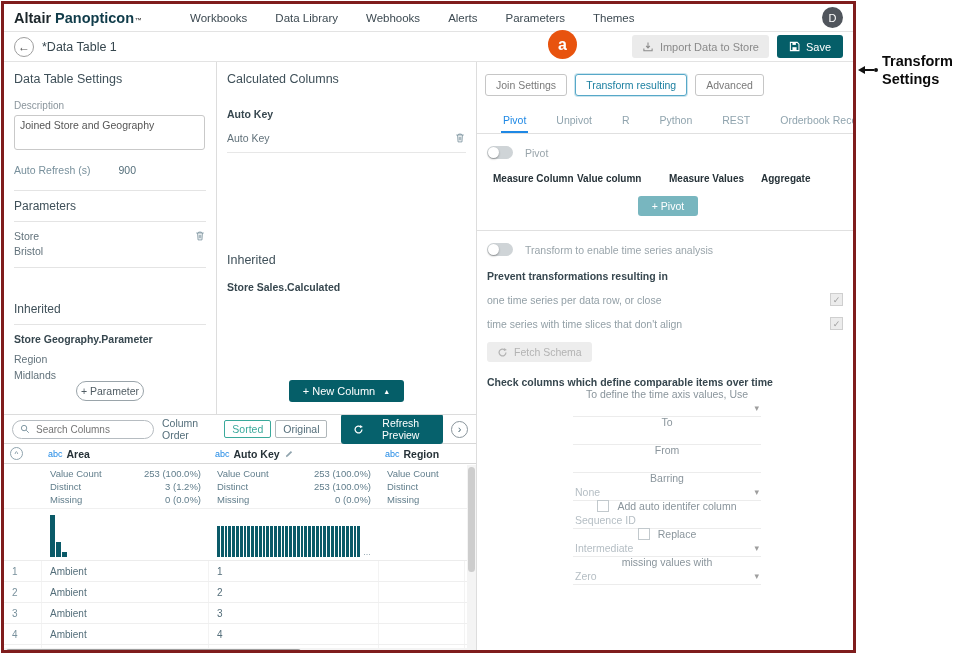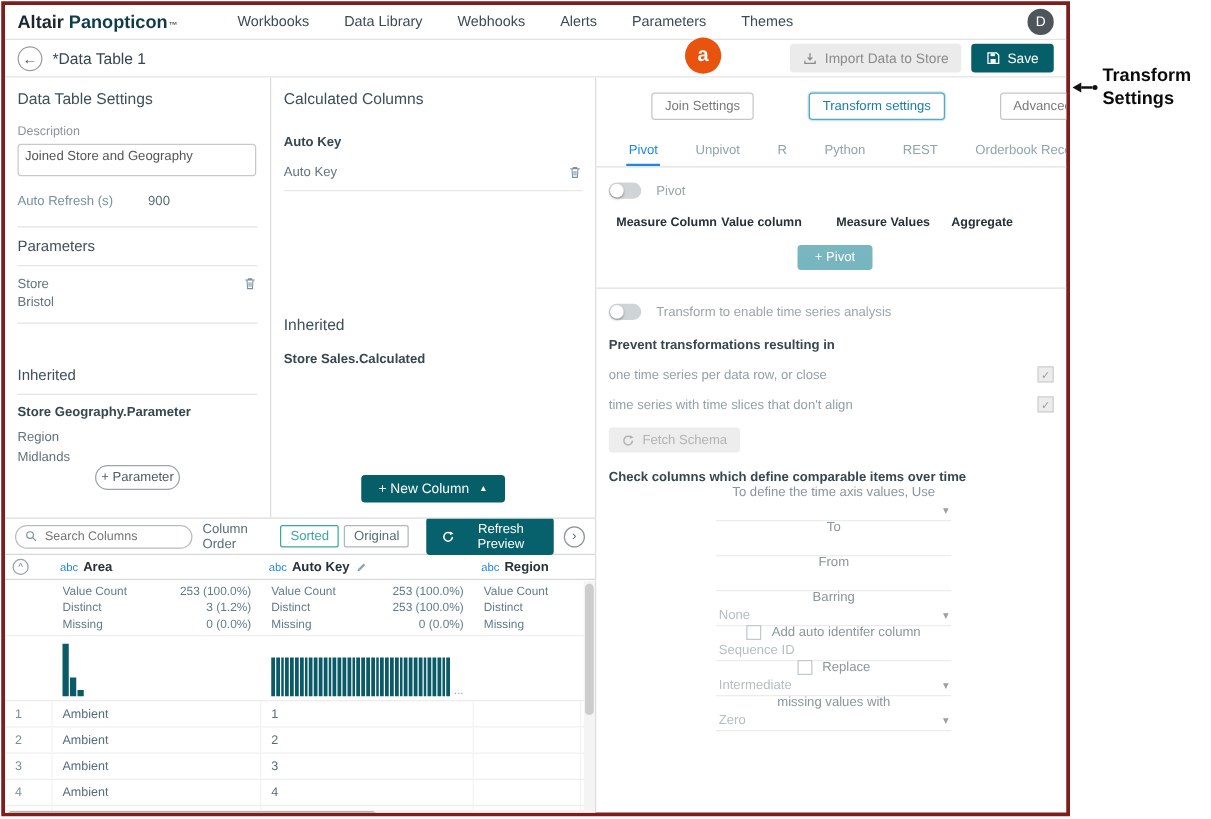--- a/index.html
+++ b/index.html
@@ -37,28 +37,28 @@
   .small-label{font-size:10px;color:#8a959c;}
   .item-txt{font-size:10.5px;color:#62727b;}
   .item-bold{font-size:10.5px;font-weight:bold;color:#37474f;}
   .trash{color:#78909c;cursor:pointer;display:inline-flex;}
 
   
   .desc-box{margin-top:4px;width:191px;height:40px;border:1px solid #c9c9c9;border-radius:3px;padding:3px 5px;font-size:10.5px;color:#555;}
   .refresh-row{display:flex;margin-top:14px;font-size:10.5px;color:#78909c;}
   .refresh-row .val{margin-left:28px;color:#546e7a;}
   .param-item{display:flex;justify-content:space-between;align-items:flex-start;}
-  .pill-btn{margin:auto auto 16px;display:block;padding:3px 4px;border:1px solid #9aa4aa;border-radius:11px;background:#fff;font-size:10.5px;color:#4f5b62;cursor:pointer;}
+  .pill-btn{margin:auto auto 7px;display:block;padding:3px 4px;border:1px solid #9aa4aa;border-radius:11px;background:#fff;font-size:10.5px;color:#4f5b62;cursor:pointer;}
 
   
   .calc-item-row{display:flex;justify-content:space-between;align-items:center;margin-top:12px;padding-bottom:8px;border-bottom:1px solid #e7e7e7;}
   .btn-newcol{margin:auto auto 2px;display:flex;align-items:center;gap:8px;padding:5px 14px;background:#055E68;color:#fff;border:none;border-radius:3px;font-size:11px;cursor:pointer;}
   .btn-newcol .caret{font-size:7px;}
   .seg-row{display:flex;gap:8px;margin:6px 0 0 8px;}
-  .seg-btn{padding:4px 10px;background:#fff;border:1px solid #c6c6c6;border-radius:3px;font-size:10.5px;color:#7a7a7a;cursor:pointer;white-space:nowrap;margin-left:36px;}
+  .seg-btn{padding:4px 10px;background:#fff;border:1px solid #c6c6c6;border-radius:3px;font-size:10.5px;color:#7a7a7a;cursor:pointer;white-space:nowrap;}
   .seg-btn.active{border:1px solid #57A8C8;color:#1B7FA0;box-shadow:0 0 0 1px rgba(87,168,200,.3);}
   .tabs{display:flex;gap:26px;margin-top:14px;padding:0 0 0 24px;border-bottom:1px solid #e0e0e0;font-size:10.5px;color:#90a4ae;white-space:nowrap;overflow:hidden;}
   .tab{padding:4px 2px 7px;cursor:pointer;}
   .tab.active{color:#1E88E5;box-shadow:inset 0 -2px 0 #1E88E5;}
   .toggle-row{display:flex;align-items:center;gap:12px;margin:12px 0 0 10px;}
   .toggle{width:26px;height:13px;border-radius:7px;background:#cfd4d7;position:relative;cursor:pointer;flex:none;}
   .toggle::after{content:"";position:absolute;left:1px;top:1px;width:11px;height:11px;border-radius:50%;background:#fff;box-shadow:0 1px 2px rgba(0,0,0,.35);}
   .toggle-label{font-size:10.5px;color:#9aa5ab;}
   .pivot-headers{display:flex;margin:14px 0 0 16px;font-size:10px;font-weight:bold;color:#263238;}
   .pivot-headers span:nth-child(1){width:84px;}
@@ -226,21 +226,21 @@
         <div class="item-bold" style="margin-top:14px;">Store Sales.Calculated</div>
         <button class="btn-newcol">
           <span>+ New Column</span>
           <span class="caret">▲</span>
         </button>
       </section>
 
       <section class="panel-right">
         <div class="seg-row">
           <button class="seg-btn">Join Settings</button>
-          <button class="seg-btn active">Transform settings</button>
+          <button class="seg-btn active">Transform resulting</button>
           <button class="seg-btn">Advanced</button>
         </div>
         <div class="tabs">
           <span class="tab active">Pivot</span>
           <span class="tab">Unpivot</span>
           <span class="tab">R</span>
           <span class="tab">Python</span>
           <span class="tab">REST</span>
           <span class="tab">Orderbook Reconstruction</span>
         </div>

